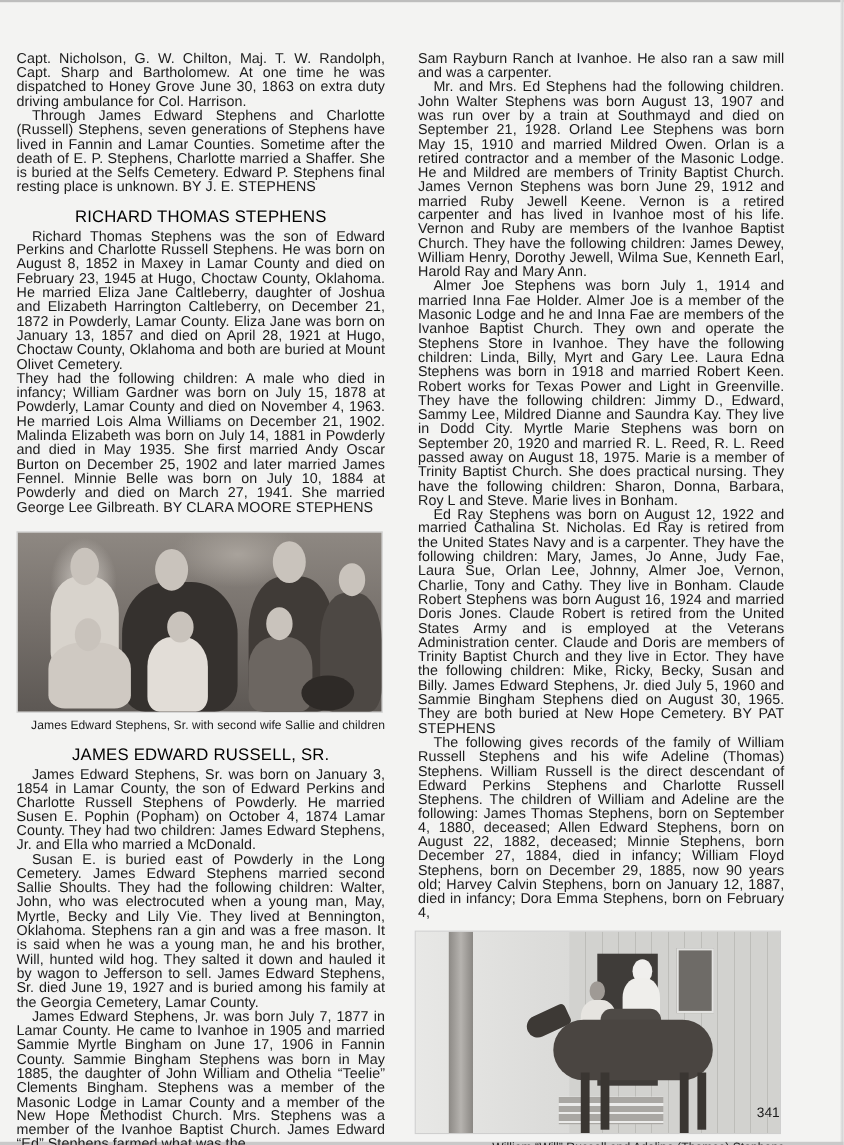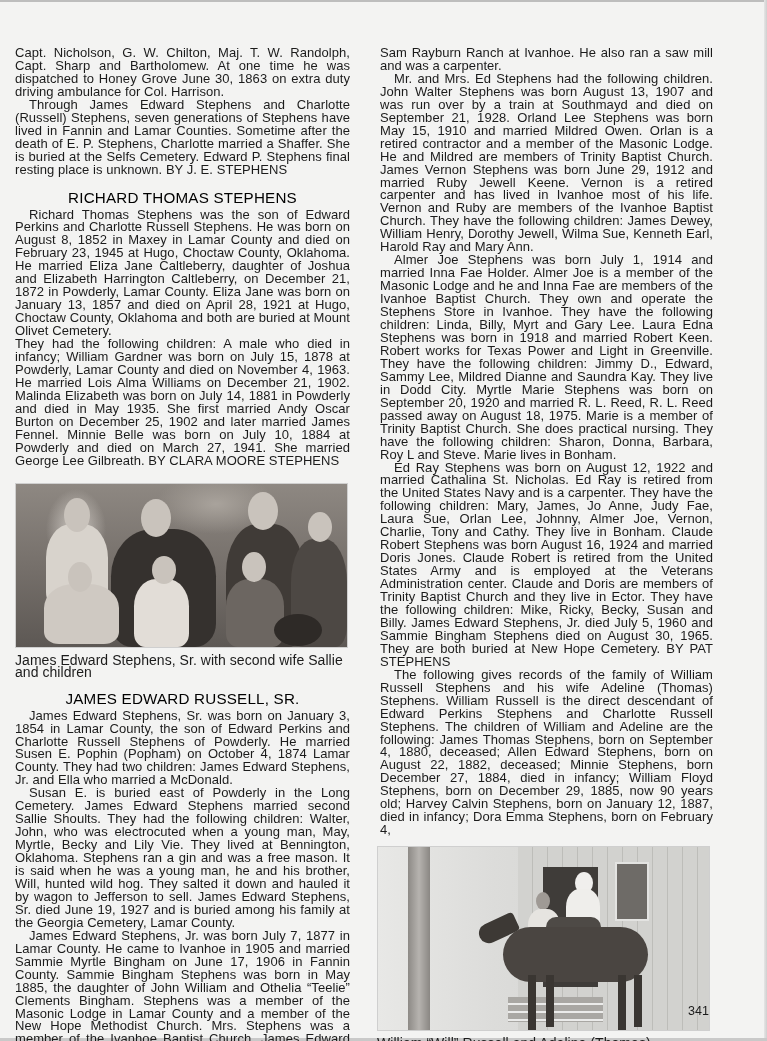--- a/index.html
+++ b/index.html
@@ -33,21 +33,21 @@
       radial-gradient(ellipse 30px 40px at 60px 45px, #cfcac4 0, rgba(0,0,0,0) 100%),
       radial-gradient(ellipse 60px 30px at 200px 20px, #a9a39c 0, rgba(0,0,0,0) 100%),
       linear-gradient(180deg, #8e8882 0%, #76706b 50%, #5d5854 100%);
   }
   .fig { position: absolute; border-radius: 40% 40% 20% 20%; }
   .head { position: absolute; border-radius: 50%; background: #c9c3bc; }
   .photo-horse {
     width: 331px; height: 183px; margin: 0;
     background: linear-gradient(90deg, #e8e8e6 0%, #dcdcda 35%, #cfcfcc 100%);
   }
-  .caption { font-size: 14px; line-height: 12px; margin: 6px 0 0 0; text-indent: 0; text-align: left; }
+  .caption { font-size: 11px; line-height: 12px; margin: 6px 0 0 0; text-indent: 0; text-align: right; }
   .pagenum { position: absolute; left: 688px; top: 1004px; font-size: 12.5px; }
   .spacer { height: 9px; }
 </style>
 </head>
 <body>
 
 <div class="page-edge-top"></div>
 <div class="page-edge-right"></div>
 <div class="page-edge-bottom"></div>
 

